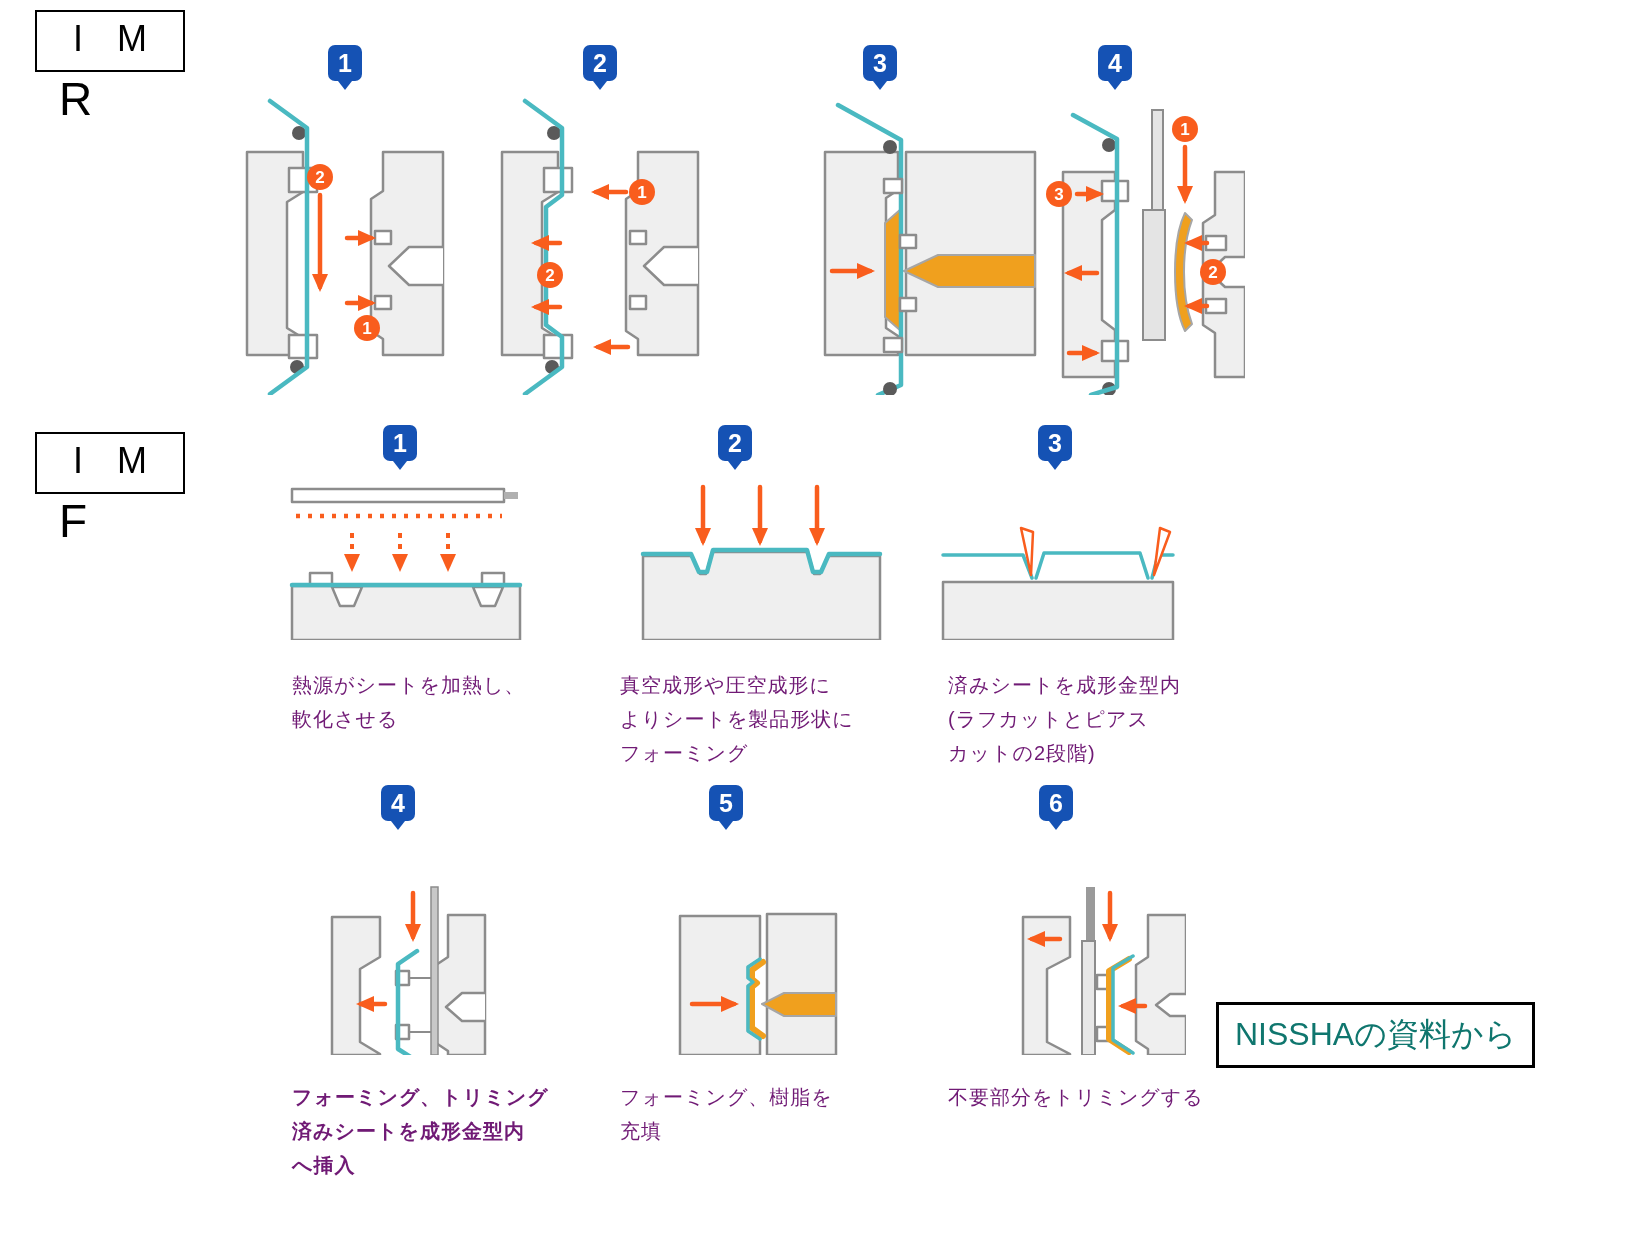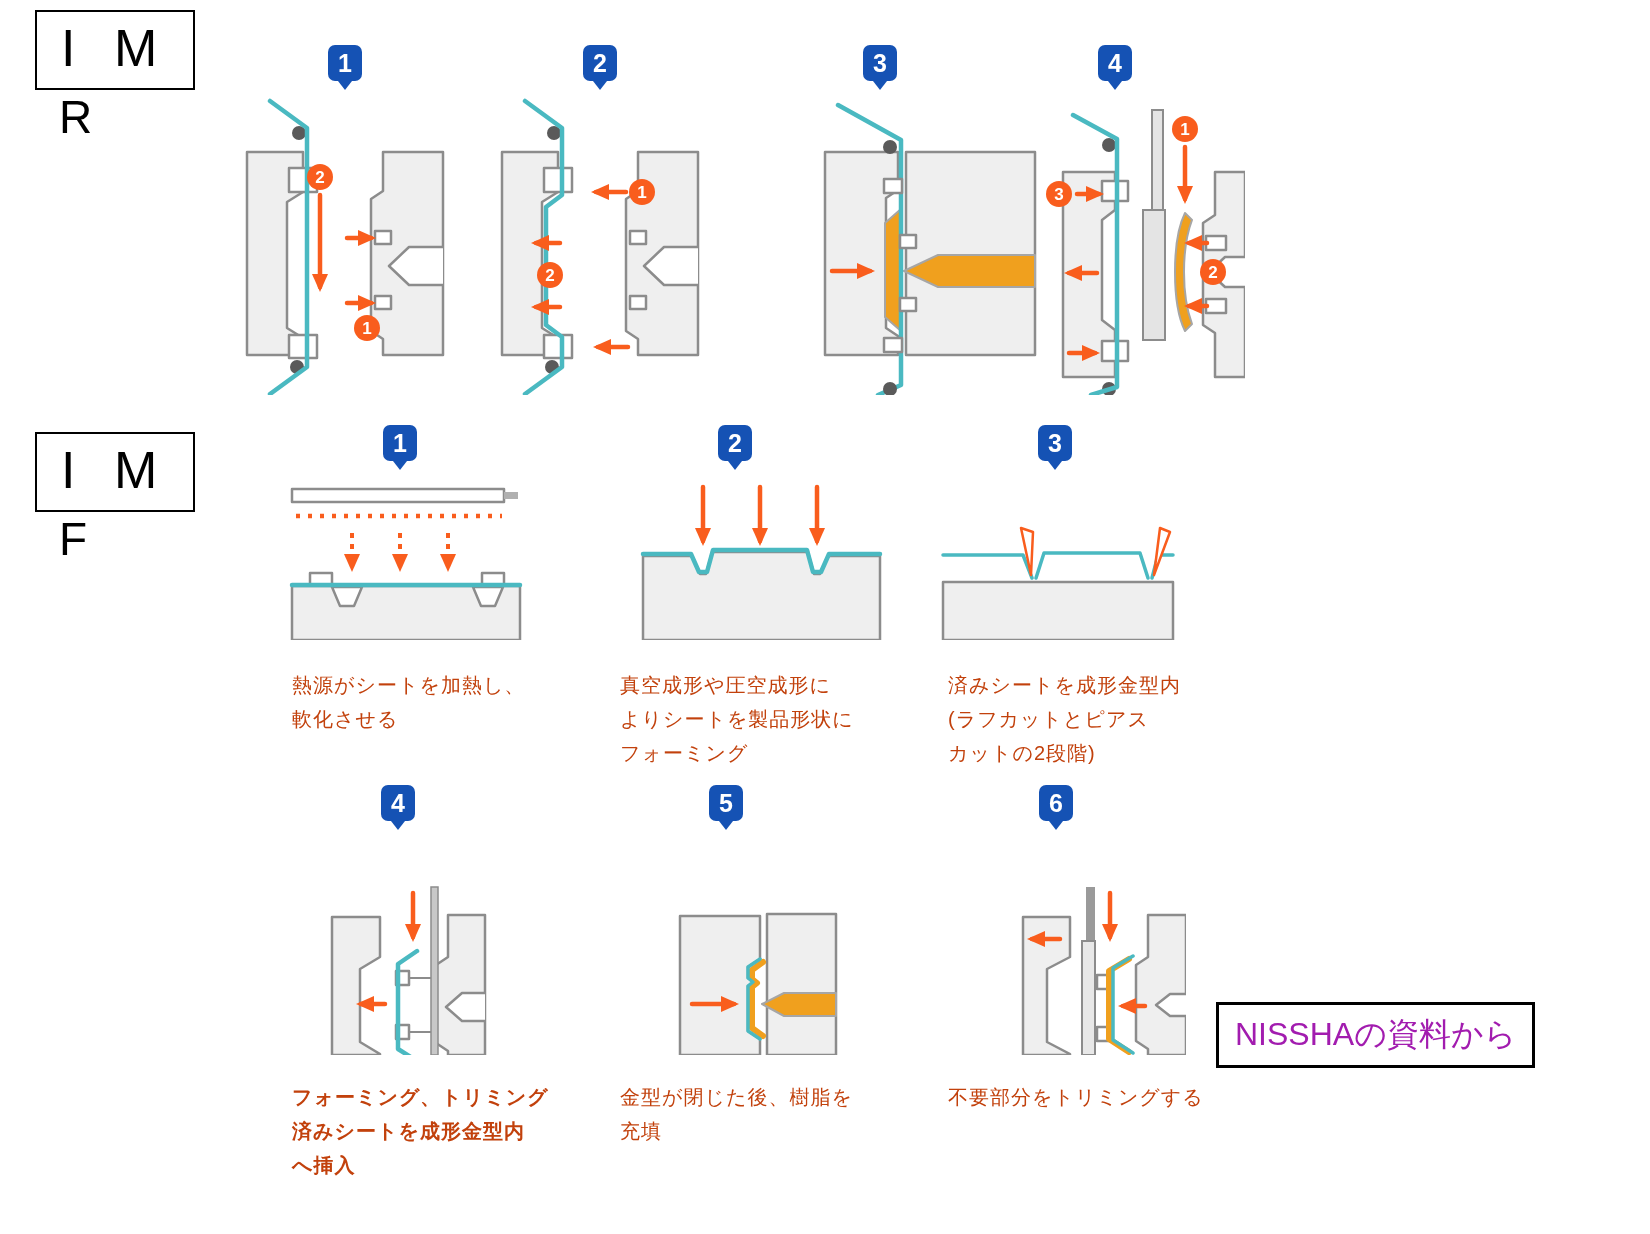--- a/index.html
+++ b/index.html
@@ -1,32 +1,32 @@
 <!DOCTYPE html>
 <html><head>
 <meta charset="utf-8">
 <style>
   html,body{margin:0;padding:0;background:#fff;}
   body{font-family:"Liberation Sans","DejaVu Sans",sans-serif;}
   .canvas{position:relative;width:1650px;height:1234px;background:#fff;overflow:hidden;}
 
   .proc-label{position:absolute;color:#000;}
-  .proc-label .box{border:2px solid #000;font-size:52px;padding:6px 24px 10px 24px;letter-spacing:12px;display:inline-block;text-align:right;}
+  .proc-label .box{border:2px solid #000;font-size:36px;padding:6px 24px 10px 36px;letter-spacing:12px;display:inline-block;text-align:right;}
   .proc-label .tail{font-size:46px;margin:0 0 0 24px;letter-spacing:12px;}
 
   .step-block{position:absolute;display:flex;flex-direction:column;align-items:center;}
   .badge{position:relative;background:#1552b4;color:#fff;font-weight:bold;font-size:25px;
          width:34px;height:36px;display:flex;align-items:center;justify-content:center;border-radius:7px;}
   .badge:after{content:"";position:absolute;top:100%;left:50%;margin-left:-7px;
          border:7px solid transparent;border-top:9px solid #1552b4;}
   .diagram{margin-top:14px;display:block;}
 
-  .caption{position:absolute;font-size:20px;line-height:1.7;color:#c2410c;white-space:pre-line;letter-spacing:1px;}
-
-  .source-box{position:absolute;border:3px solid #000;font-size:32px;padding:8px 16px;color:#a21caf;background:#fff;}
+  .caption{position:absolute;font-size:20px;line-height:1.7;color:#701a75;white-space:pre-line;letter-spacing:1px;}
+
+  .source-box{position:absolute;border:3px solid #000;font-size:32px;padding:8px 16px;color:#0f766e;background:#fff;}
 
   svg .mold{fill:#efefef;stroke:#8c8c8c;stroke-width:2.5;stroke-linejoin:round;}
   svg .white{fill:#ffffff;stroke:#8c8c8c;stroke-width:2.5;stroke-linejoin:round;}
   svg .foil{fill:none;stroke:#4ab9c1;stroke-width:4.5;stroke-linecap:round;stroke-linejoin:round;}
   svg .thinfoil{fill:none;stroke:#4ab9c1;stroke-width:3.5;stroke-linecap:round;stroke-linejoin:round;}
   svg .oarr{stroke:#f95d1d;stroke-width:4.5;fill:none;stroke-linecap:round;}
   svg .odash{stroke:#f95d1d;stroke-width:4;fill:none;stroke-dasharray:5 6;}
   svg .resin{fill:#f0a01e;stroke:#a6a6a6;stroke-width:2;stroke-linejoin:round;}
   svg .rstroke{fill:none;stroke:#f0a01e;stroke-width:6;stroke-linecap:round;stroke-linejoin:round;}
   svg .roller{fill:#5a5a5a;}
@@ -247,19 +247,19 @@
       <path class="thinfoil" d="M207,121 L187,133 L187,205 L207,218"></path>
       <line class="oarr" x1="134" y1="104" x2="106" y2="104" marker-end="url(#ah)"></line>
       <line class="oarr" x1="184" y1="58" x2="184" y2="102" marker-end="url(#ah)"></line>
       <line class="oarr" x1="219" y1="171" x2="197" y2="171" marker-end="url(#ah)"></line>
     </svg>
   </div>
 
   <div class="caption" style="left:292px;top:1080px;width:300px;font-weight:bold;">フォーミング、トリミング
 済みシートを成形金型内
 へ挿入</div>
-  <div class="caption" style="left:620px;top:1080px;width:300px;">金型が閉じた後、樹脂を
+  <div class="caption" style="left:620px;top:1080px;width:300px;">フォーミング、樹脂を
 充填</div>
   <div class="caption" style="left:948px;top:1080px;width:300px;">不要部分をトリミングする</div>
 
   <div class="source-box" style="left:1216px;top:1002px;">NISSHAの資料から</div>
 
 </div>
 
 </body></html>

